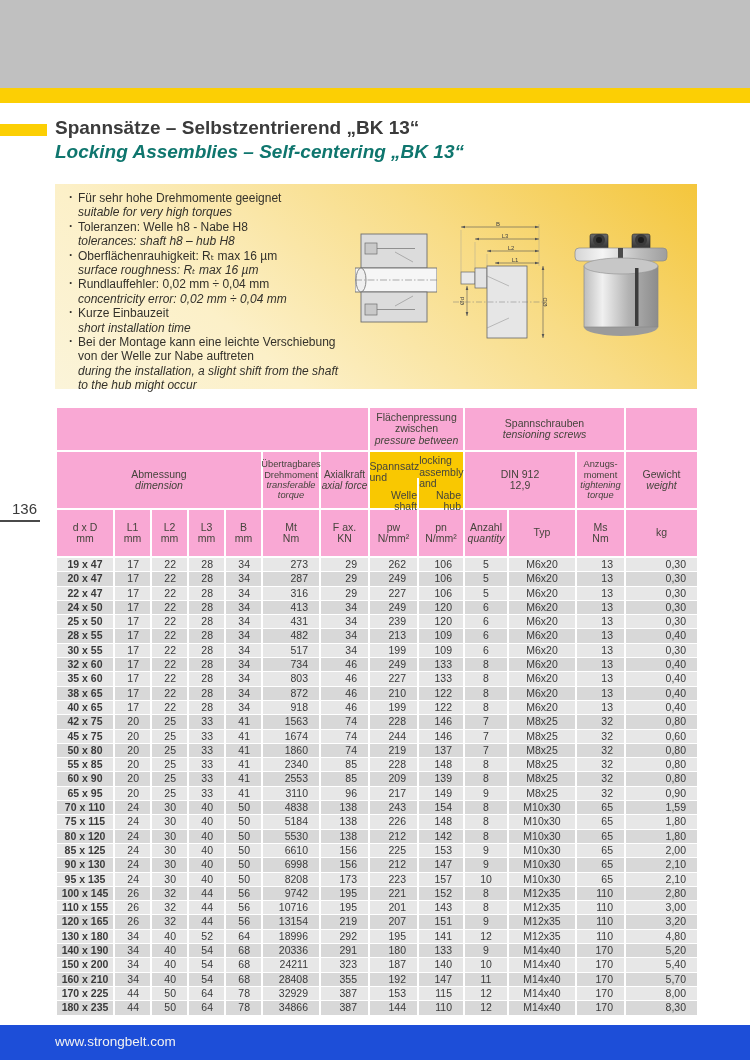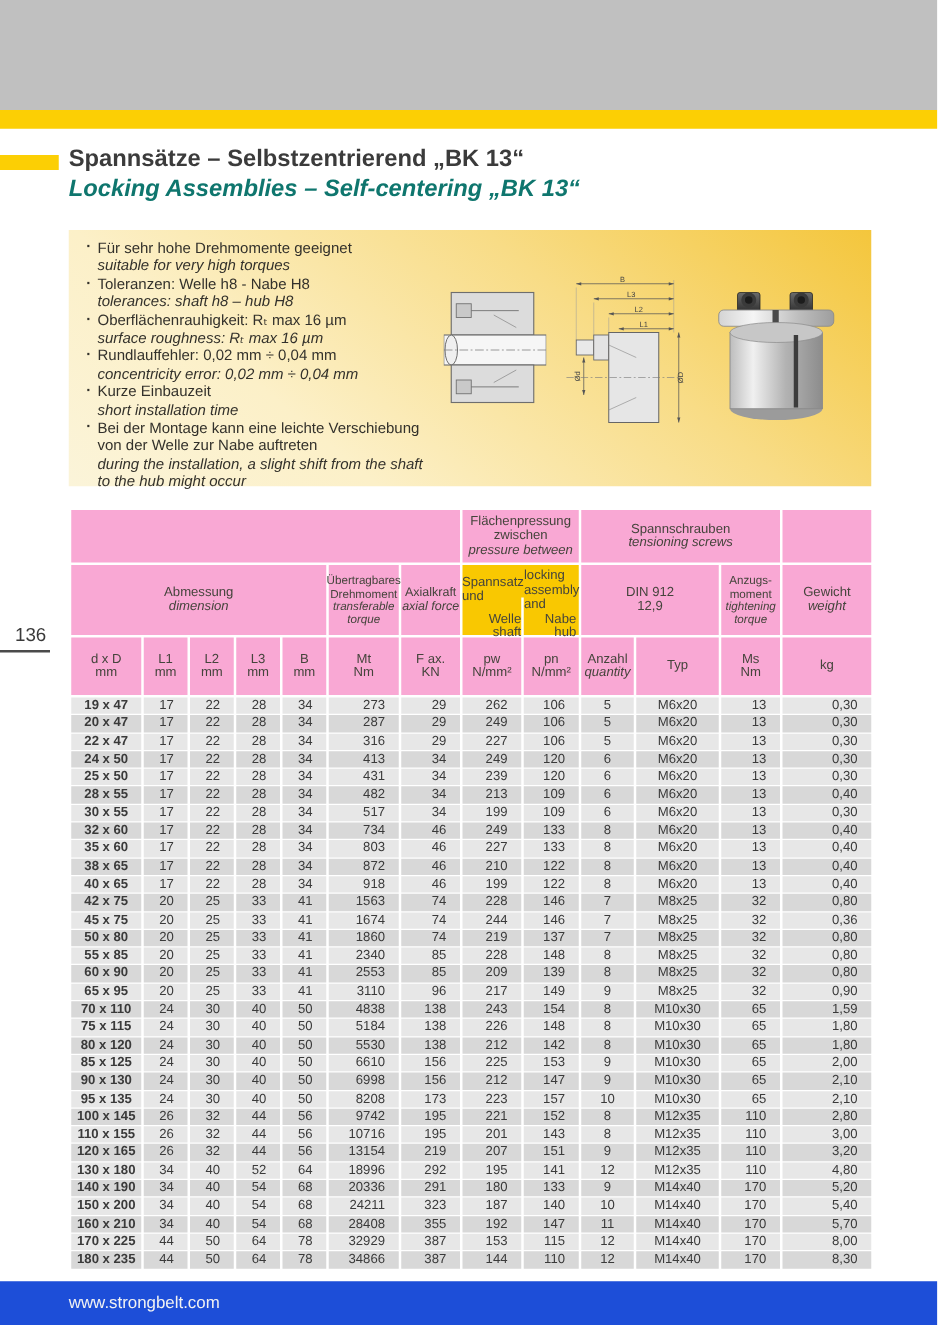--- a/index.html
+++ b/index.html
@@ -477,21 +477,21 @@
       <div class="tcell ar">25</div>
       <div class="tcell ar">33</div>
       <div class="tcell ar">41</div>
       <div class="tcell ar">1674</div>
       <div class="tcell ar">74</div>
       <div class="tcell ar">244</div>
       <div class="tcell ar">146</div>
       <div class="tcell ac">7</div>
       <div class="tcell ac">M8x25</div>
       <div class="tcell ar">32</div>
-      <div class="tcell ar">0,36</div>
+      <div class="tcell ar">0,60</div>
       <div class="tcell ac alt cfirst">50 x 80</div>
       <div class="tcell ar alt">20</div>
       <div class="tcell ar alt">25</div>
       <div class="tcell ar alt">33</div>
       <div class="tcell ar alt">41</div>
       <div class="tcell ar alt">1860</div>
       <div class="tcell ar alt">74</div>
       <div class="tcell ar alt">219</div>
       <div class="tcell ar alt">137</div>
       <div class="tcell ac alt">7</div>

